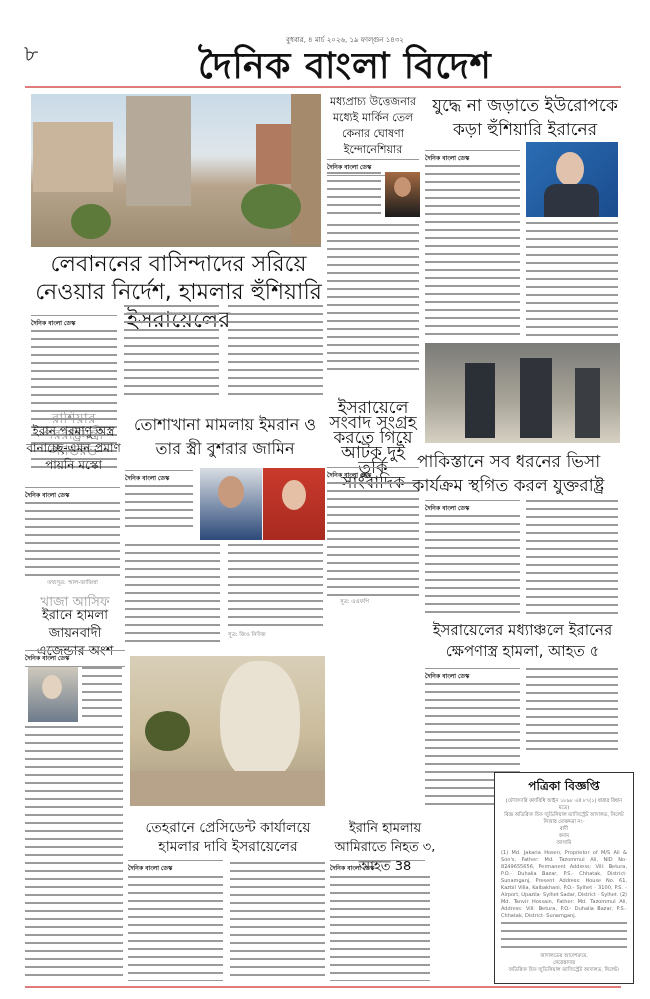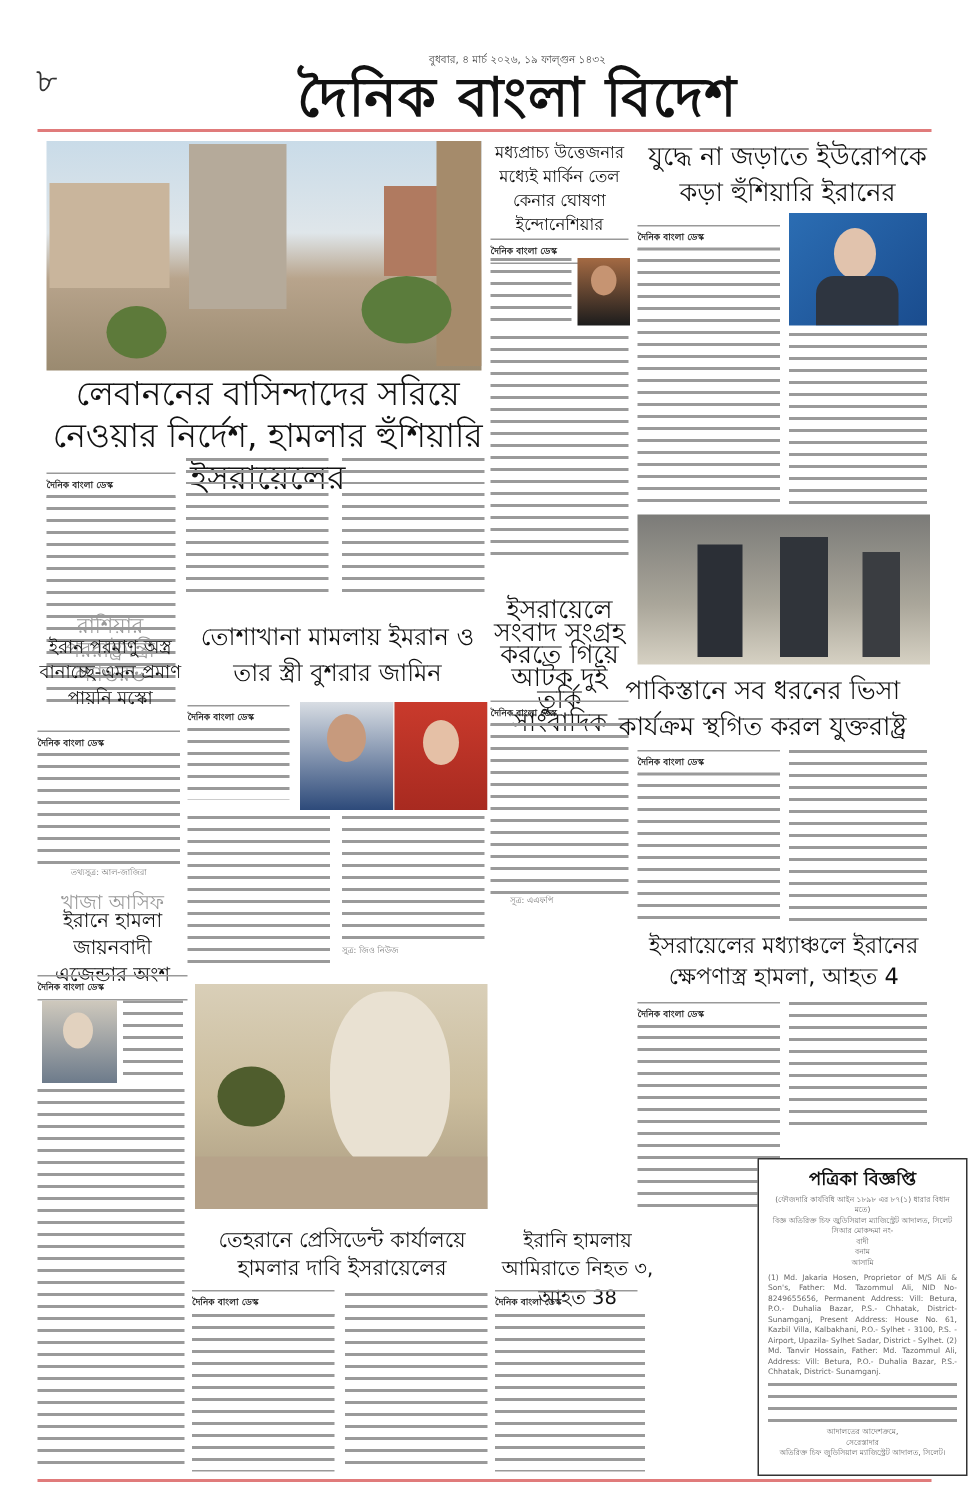--- a/index.html
+++ b/index.html
@@ -110,30 +110,30 @@
   <div class="abs" style="left:40px;top:20px;width:30px;height:75px;background:#2b2f36"></div>
   <div class="abs" style="left:95px;top:15px;width:32px;height:80px;background:#30343a"></div>
   <div class="abs" style="left:150px;top:25px;width:25px;height:70px;background:#3a3d41"></div>
 </div>
 
 <div class="abs hl" style="left:411px;top:449px;width:195px;font-size:17px;line-height:24px">পাকিস্তানে সব ধরনের ভিসা কার্যক্রম স্থগিত করল যুক্তরাষ্ট্র</div>
 <div class="abs desk" style="left:425px;top:500px;width:95px">দৈনিক বাংলা ডেস্ক</div>
 <div class="abs lines" style="left:425px;top:515px;width:95px;height:100px"></div>
 <div class="abs lines" style="left:526px;top:500px;width:92px;height:115px"></div>
 
-<div class="abs hl" style="left:425px;top:620px;width:195px;font-size:15px;line-height:21px">ইসরায়েলের মধ্যাঞ্চলে ইরানের ক্ষেপণাস্ত্র হামলা, আহত 4</div>
+<div class="abs hl" style="left:425px;top:620px;width:195px;font-size:15px;line-height:21px">ইসরায়েলের মধ্যাঞ্চলে ইরানের ক্ষেপণাস্ত্র হামলা, আহত ৫</div>
 <div class="abs desk" style="left:425px;top:668px;width:95px">দৈনিক বাংলা ডেস্ক</div>
 <div class="abs lines" style="left:425px;top:683px;width:95px;height:125px"></div>
 <div class="abs lines" style="left:526px;top:668px;width:92px;height:85px"></div>
 
 <div class="abs hl" style="left:330px;top:818px;width:110px;font-size:13px;line-height:19px">ইরানি হামলায় আমিরাতে নিহত ৩, আহত 38</div>
 <div class="abs desk" style="left:330px;top:860px;width:95px">দৈনিক বাংলা ডেস্ক</div>
 <div class="abs lines" style="left:330px;top:876px;width:100px;height:105px"></div>
 
-<div class="abs notice" style="left:505px;top:772px;width:140px;height:212px">
+<div class="abs notice" style="left:494px;top:772px;width:140px;height:212px">
   <div class="ttl">পত্রিকা বিজ্ঞপ্তি</div>
   <div class="t">(ফৌজদারি কার্যবিধি আইন ১৮৯৮ এর ৮৭(১) ধারার বিধান মতে)</div>
   <div class="t">বিজ্ঞ অতিরিক্ত চিফ জুডিসিয়াল ম্যাজিস্ট্রেট আদালত, সিলেট</div>
   <div class="t">সিআর মোকদ্দমা নং-</div>
   <div class="t">বাদী</div>
   <div class="t">বনাম</div>
   <div class="t">আসামি</div>
   <div class="e" style="margin-top:3px">(1) Md. Jakaria Hosen, Proprietor of M/S Ali &amp; Son's, Father: Md. Tazommul Ali, NID No- 8249655656, Permanent Address: Vill: Betura, P.O.- Duhalia Bazar, P.S.- Chhatak, District- Sunamganj, Present Address: House No. 61, Kazbil Villa, Kalbakhani, P.O.- Sylhet - 3100, P.S. - Airport, Upazila- Sylhet Sadar, District - Sylhet. (2) Md. Tanvir Hossain, Father: Md. Tazommul Ali, Address: Vill: Betura, P.O.- Duhalia Bazar, P.S.-Chhatak, District- Sunamganj.</div>
   <div class="lines" style="height:30px;margin-top:3px"></div>
   <div class="t">আদালতের আদেশক্রমে,</div>

